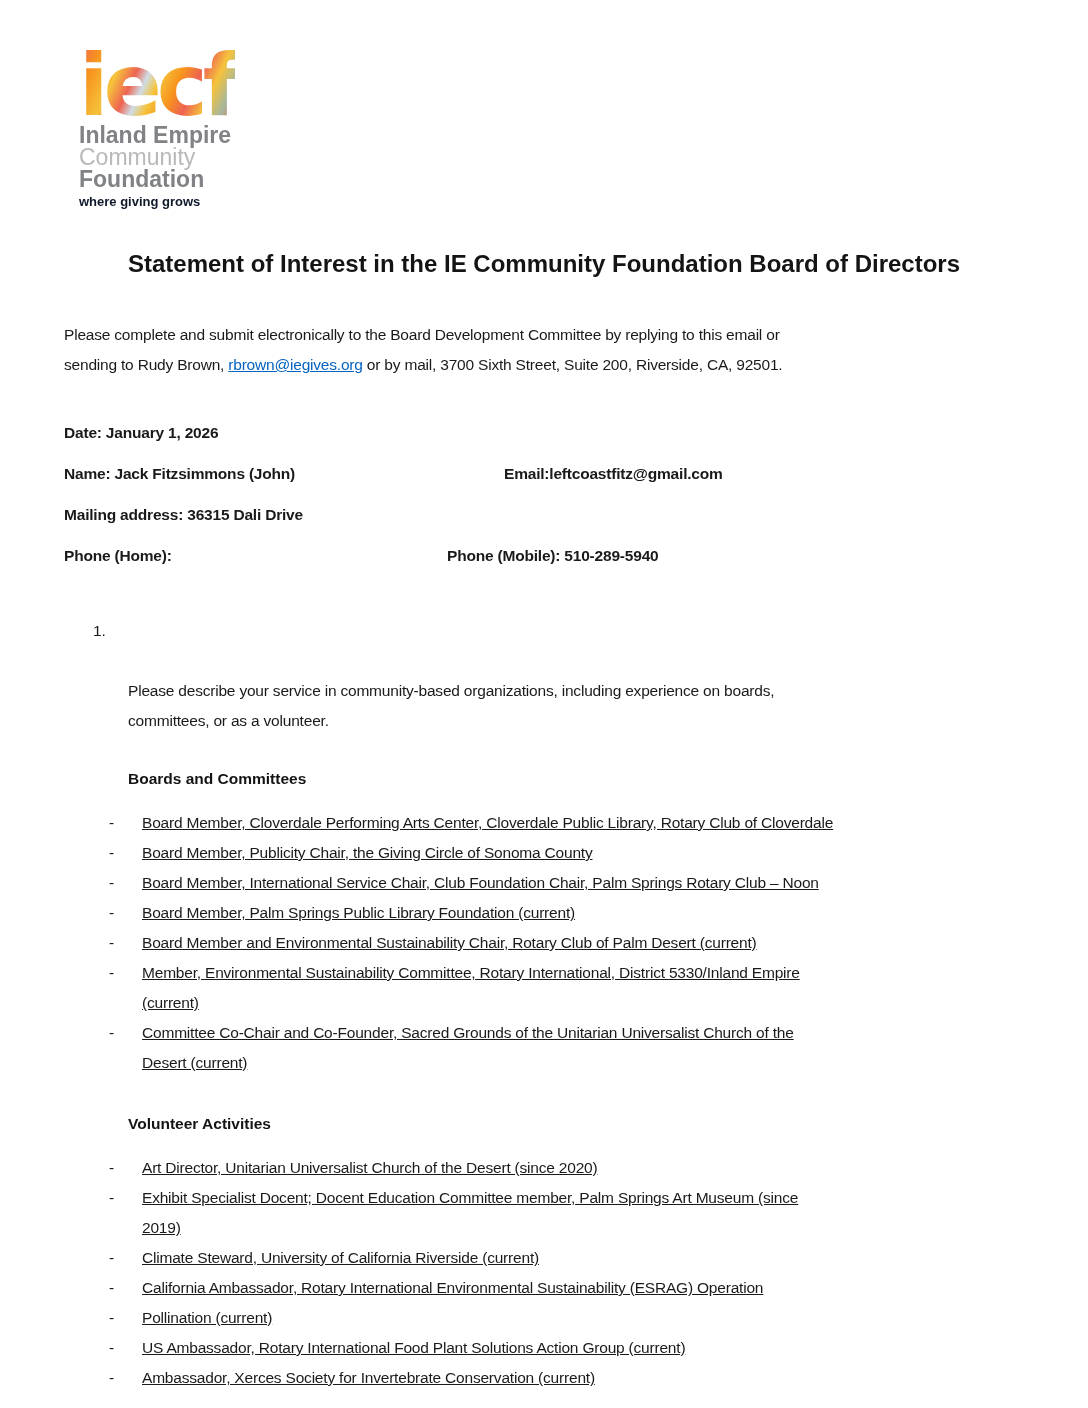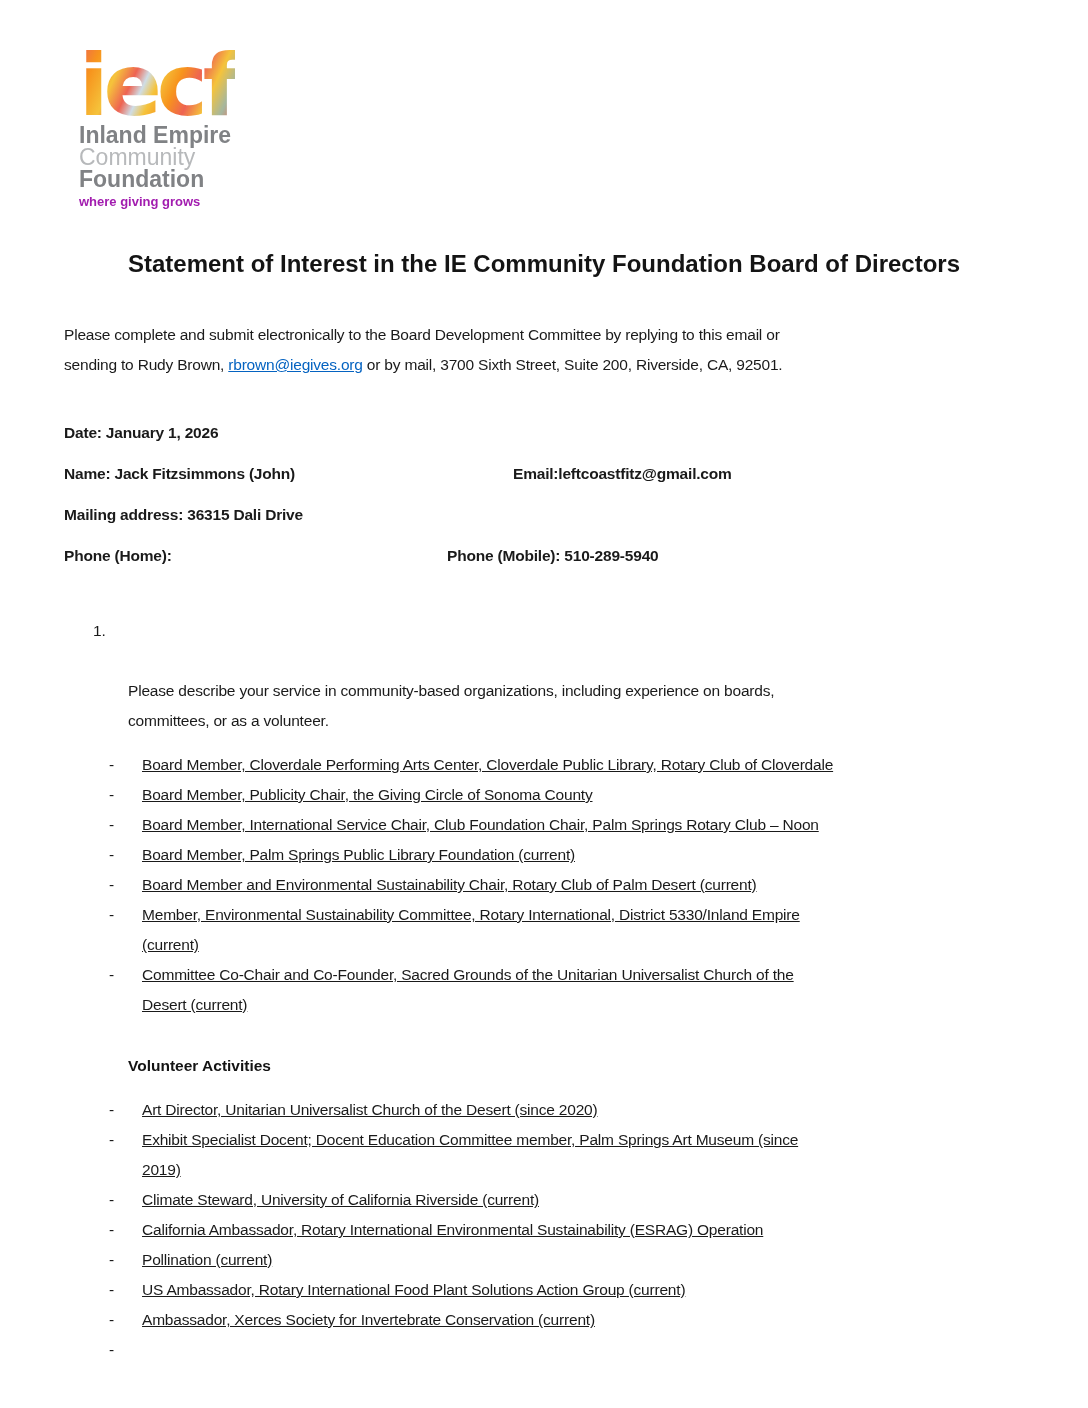--- a/index.html
+++ b/index.html
@@ -28,21 +28,21 @@
     background-clip: text;
     color: transparent;
   }
   .logo-name1, .logo-name3 {
     color: #808285; font-size: 23px; font-weight: bold; line-height: 22px; letter-spacing: 0px;
   }
   .logo-name2 {
     color: #b7b9bb; font-size: 23px; font-weight: normal; line-height: 22px;
   }
   .logo-tagline {
-    color: #a21caf; font-size: 13px; font-weight: bold; line-height: 16px; margin-top: 4px;
+    color: #0f172a; font-size: 13px; font-weight: bold; line-height: 16px; margin-top: 4px;
   }
 
   
   .doc-title {
     margin: 40px 0 0 0;
     font-size: 24px;
     font-weight: bold;
     text-align: center;
     color: #141414;
   }
@@ -51,21 +51,21 @@
   .intro {
     margin: 42px 0 0 0;
     font-size: 15.5px;
     letter-spacing: -0.2px;
     line-height: 30px;
     white-space: pre-line;
   }
   .intro a { color: #0563c1; text-decoration: underline; }
 
   .field-row { position: relative; margin-top: 24px; font-size: 15.5px; letter-spacing: -0.2px; line-height: 17px; font-weight: bold; }
-  .field-row .col2-email  { position: absolute; left: 449px; top: 0; }
+  .field-row .col2-email  { position: absolute; left: 440px; top: 0; }
   .field-row .col2-mobile { position: absolute; left: 383px; top: 0; }
   .field-row.first { margin-top: 44px; }
 
   .question {
     position: relative;
     margin-top: 52px;
     padding-left: 64px;
     font-size: 15.5px;
     letter-spacing: -0.2px;
     line-height: 30px;
@@ -133,20 +133,21 @@
     <span>Phone (Home):</span>
     <span class="col2-mobile">Phone (Mobile): 510-289-5940</span>
   </div>
 
   <div class="question">
     <span class="qnum">1.</span>
     <span>Please describe your service in community-based organizations, including experience on boards,
 committees, or as a volunteer.</span>
   </div>
 
+  <div class="subheading">Boards and Committees</div>
   <ul class="dash-list">
     <li>Board Member, Cloverdale Performing Arts Center, Cloverdale Public Library, Rotary Club of Cloverdale</li>
     <li>Board Member, Publicity Chair, the Giving Circle of Sonoma County</li>
     <li>Board Member, International Service Chair, Club Foundation Chair, Palm Springs Rotary Club – Noon</li>
     <li>Board Member, Palm Springs Public Library Foundation (current)</li>
     <li>Board Member and Environmental Sustainability Chair, Rotary Club of Palm Desert (current)</li>
     <li>Member, Environmental Sustainability Committee, Rotary International, District 5330/Inland Empire
 (current)</li>
     <li>Committee Co-Chair and Co-Founder, Sacred Grounds of the Unitarian Universalist Church of the
 Desert (current)</li>

